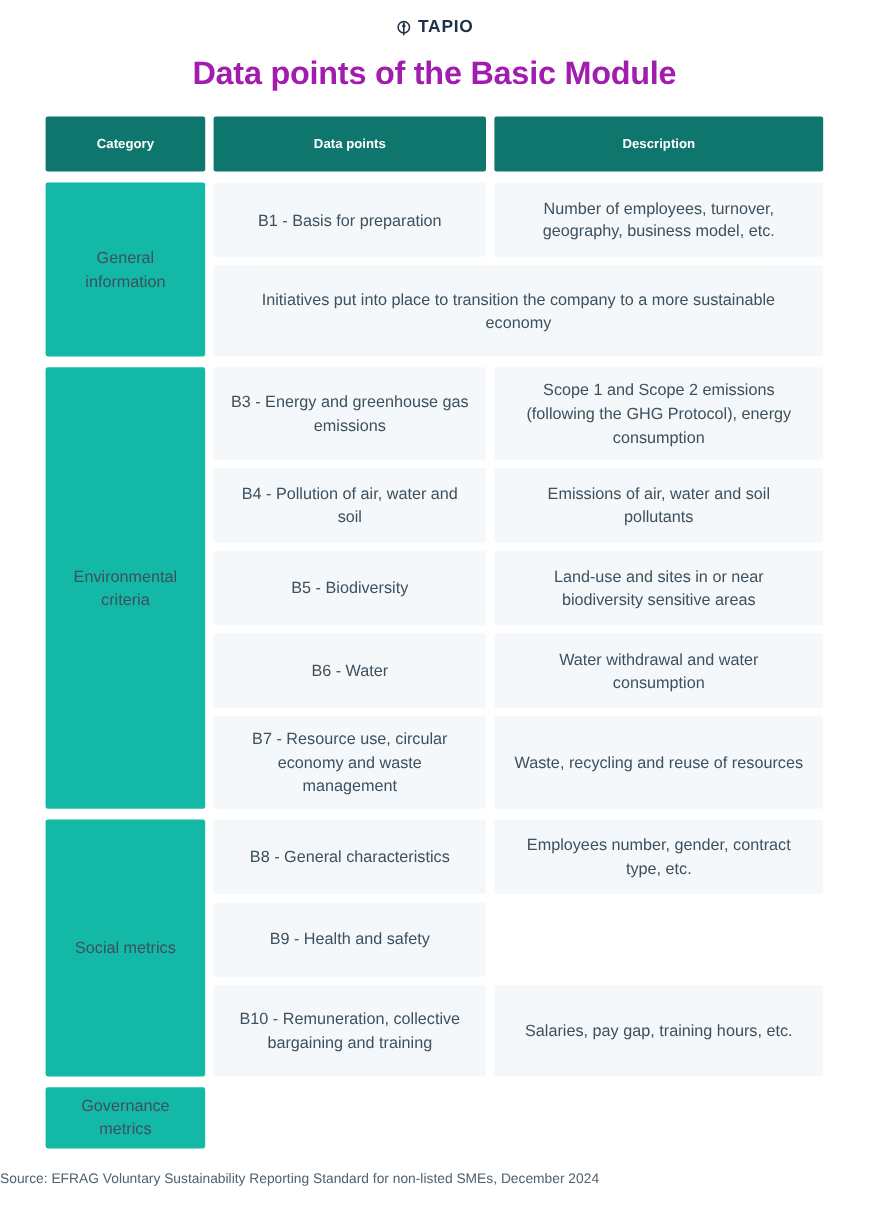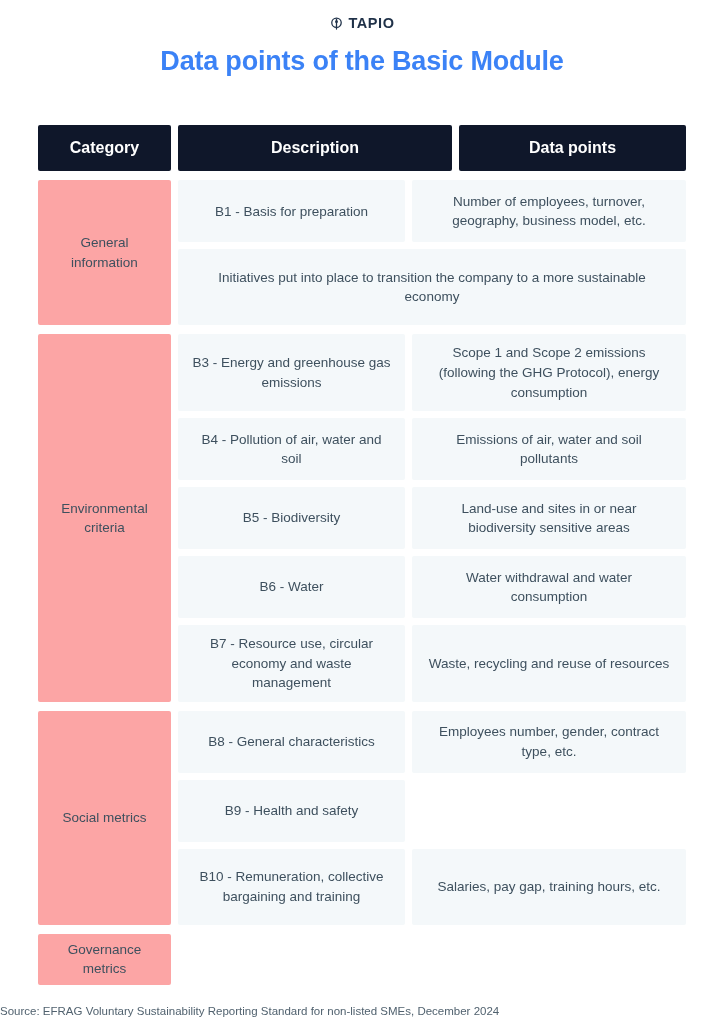--- a/index.html
+++ b/index.html
@@ -45,21 +45,21 @@
     letter-spacing: 0.6px;
     color: #1f3148;
     line-height: 1;
   }
 
   
   .title {
     text-align: center;
     font-size: 27px;
     font-weight: bold;
-    color: #3b82f6;
+    color: #a21caf;
     letter-spacing: -0.2px;
     margin: 11px 0 0 0;
     line-height: 1.2;
   }
 
   
   .table {
     margin: 20px 38px 0 38px;
     width: 648px;
     box-sizing: border-box;
@@ -73,45 +73,44 @@
 
   .head-row {
     margin-bottom: 9px;
   }
 
   .col-cat   { flex: 0 0 133px; }
   .col-dp    { flex: 0 0 227px; }
   .col-desc  { flex: 1 1 auto; }
 
   .head-cell {
-    background: #0f172a;
+    background: #0f766e;
     color: #ffffff;
-    font-size: 16px;
+    font-size: 11px;
     font-weight: bold;
     text-align: center;
     display: flex;
     align-items: center;
     justify-content: center;
     height: 46px;
     border-radius: 2px;
     box-sizing: border-box;
-    margin-top: 28px;
   }
 
   
   .section {
     display: flex;
     gap: 7px;
     align-items: stretch;
     margin-bottom: 9px;
   }
   .section:last-child { margin-bottom: 0; }
 
   .cat-cell {
-    background: #fca5a5;
+    background: #14b8a6;
     border-radius: 2px;
     display: flex;
     align-items: center;
     justify-content: center;
     text-align: center;
     font-size: 13.5px;
     line-height: 1.45;
     color: #3e505e;
     padding: 6px 10px;
     box-sizing: border-box;
@@ -173,22 +172,22 @@
     </svg>
     <span class="brand-name">TAPIO</span>
   </div>
 
   <h1 class="title">Data points of the Basic Module</h1>
 
   <div class="table">
 
     <div class="row head-row">
       <div class="head-cell col-cat">Category</div>
+      <div class="head-cell col-dp">Data points</div>
       <div class="head-cell col-desc">Description</div>
-      <div class="head-cell col-dp">Data points</div>
     </div>
 
     <div class="section">
       <div class="cat-cell col-cat">General information</div>
       <div class="section-rows">
         <div class="data-row">
           <div class="cell cell-dp h-62">B1 - Basis for preparation</div>
           <div class="cell cell-desc h-62">Number of employees, turnover, geography, business model, etc.</div>
         </div>
         <div class="data-row">

